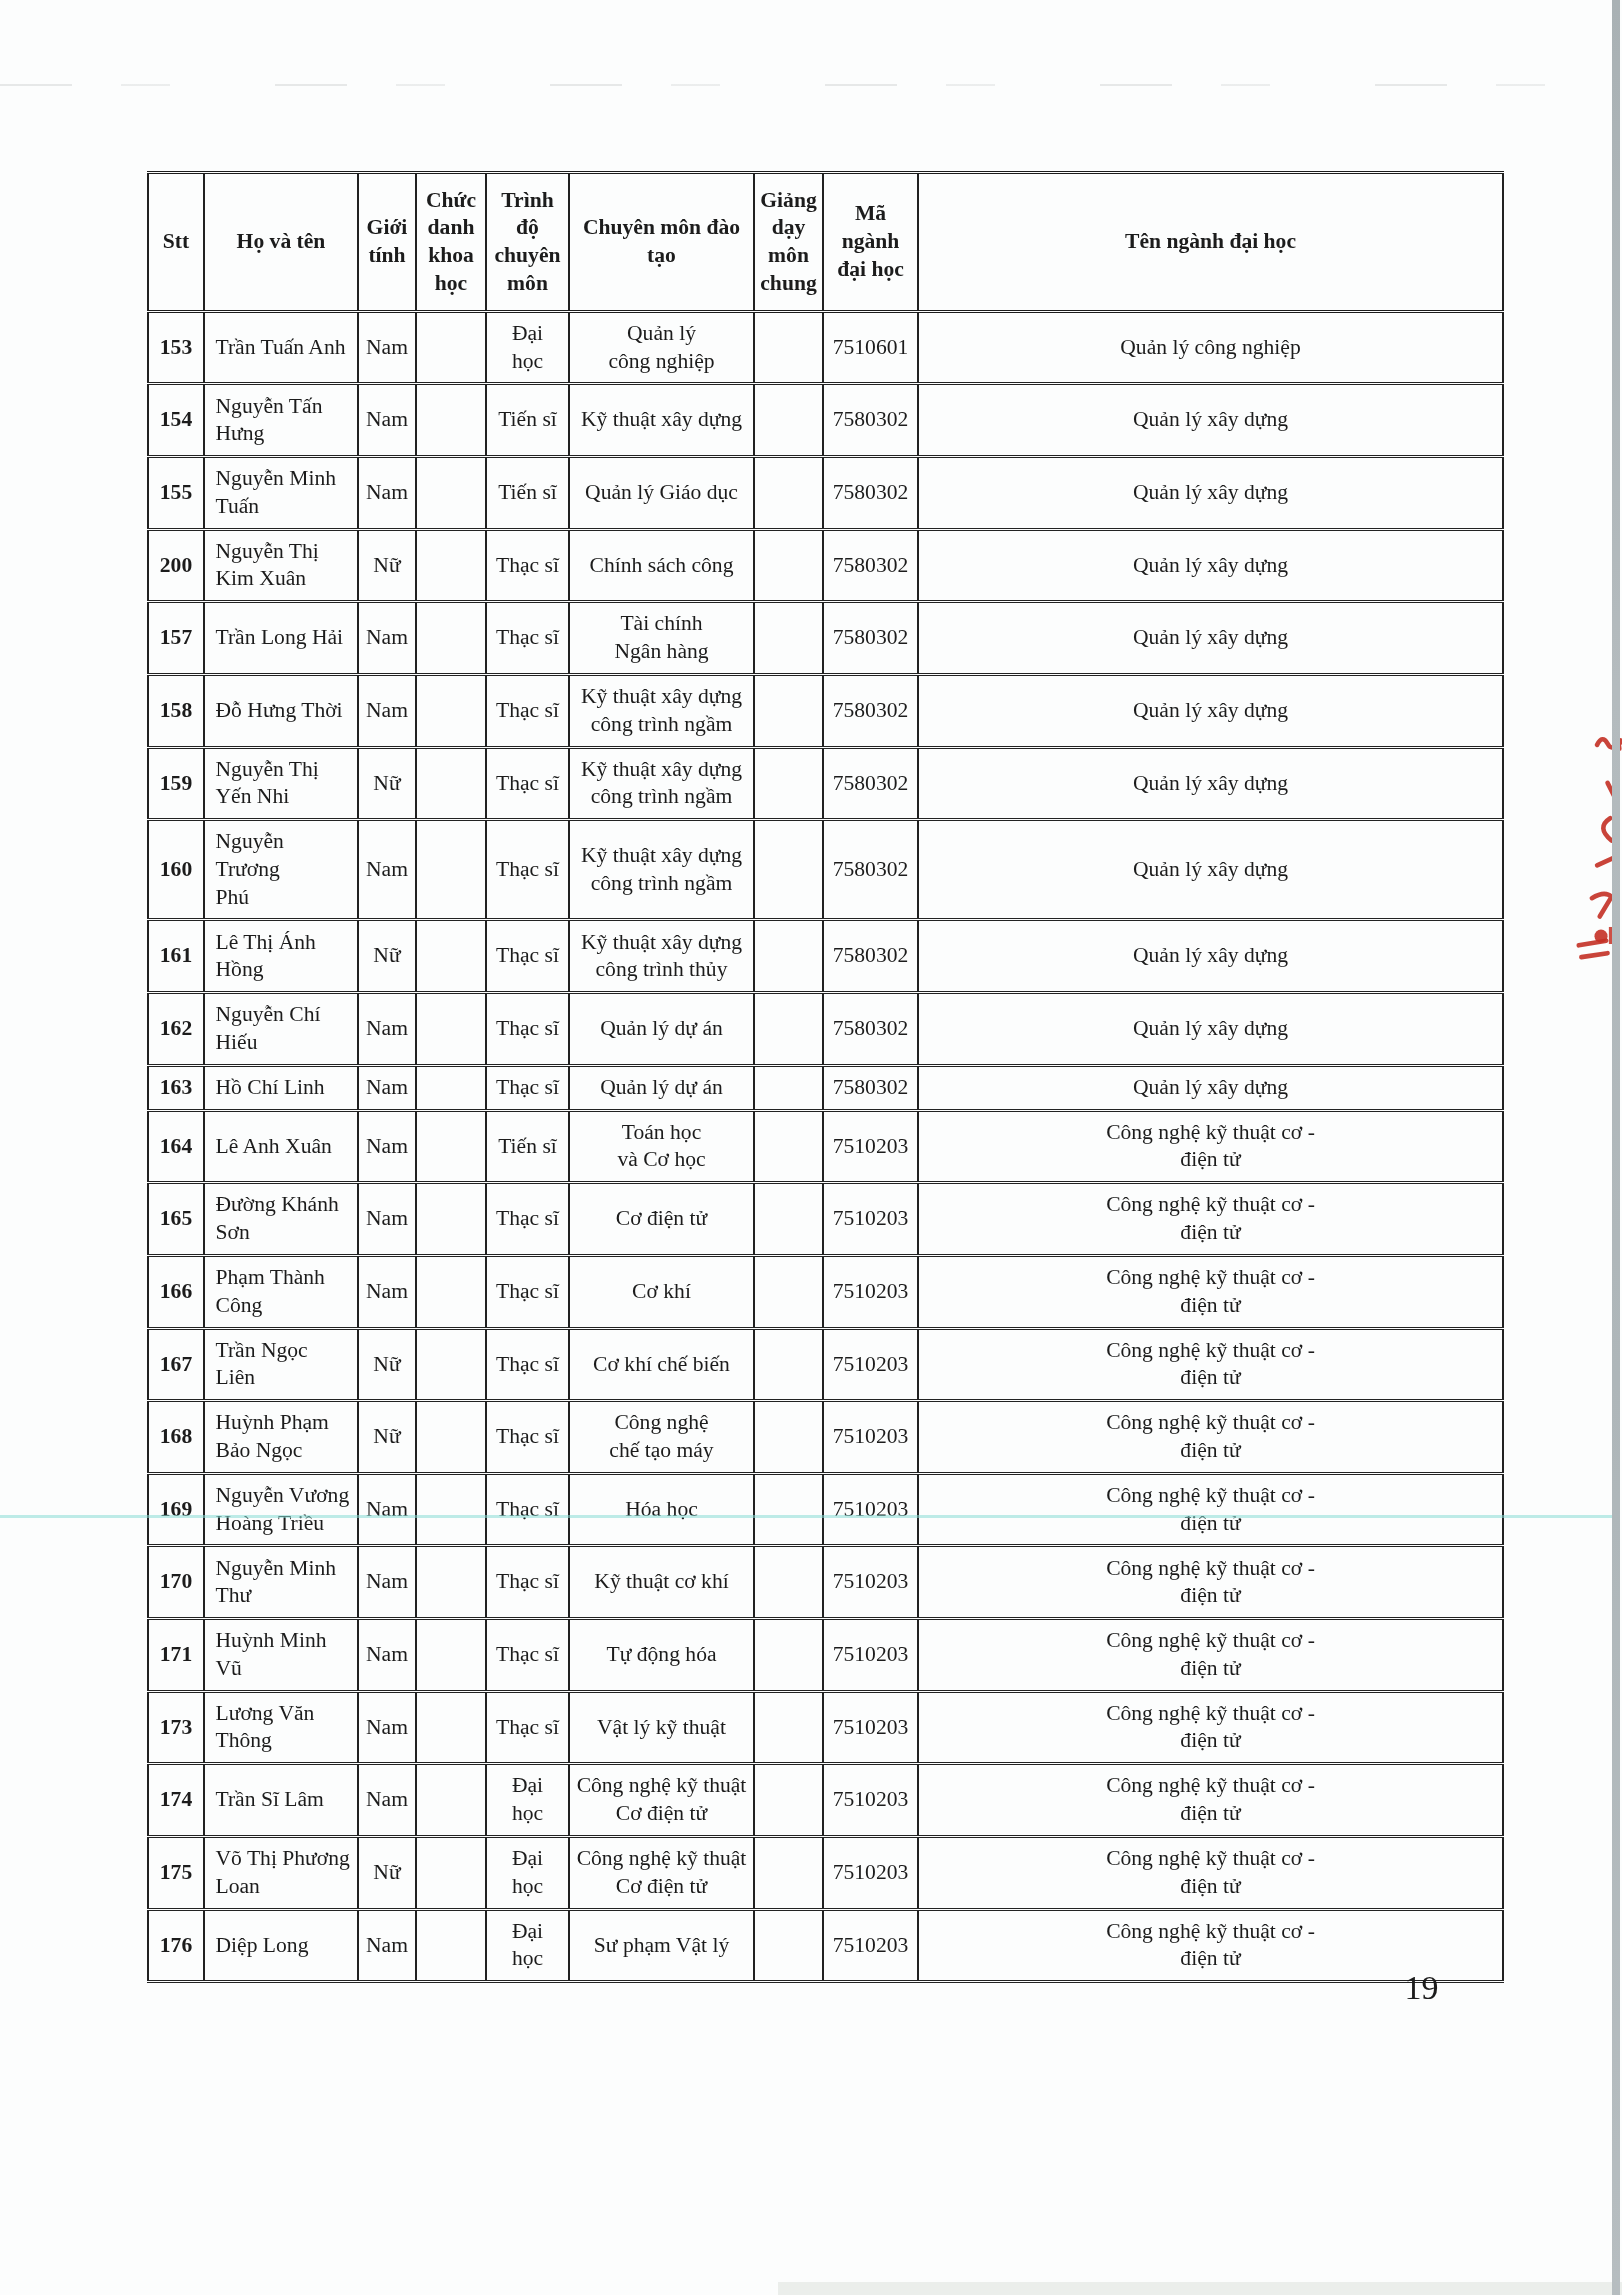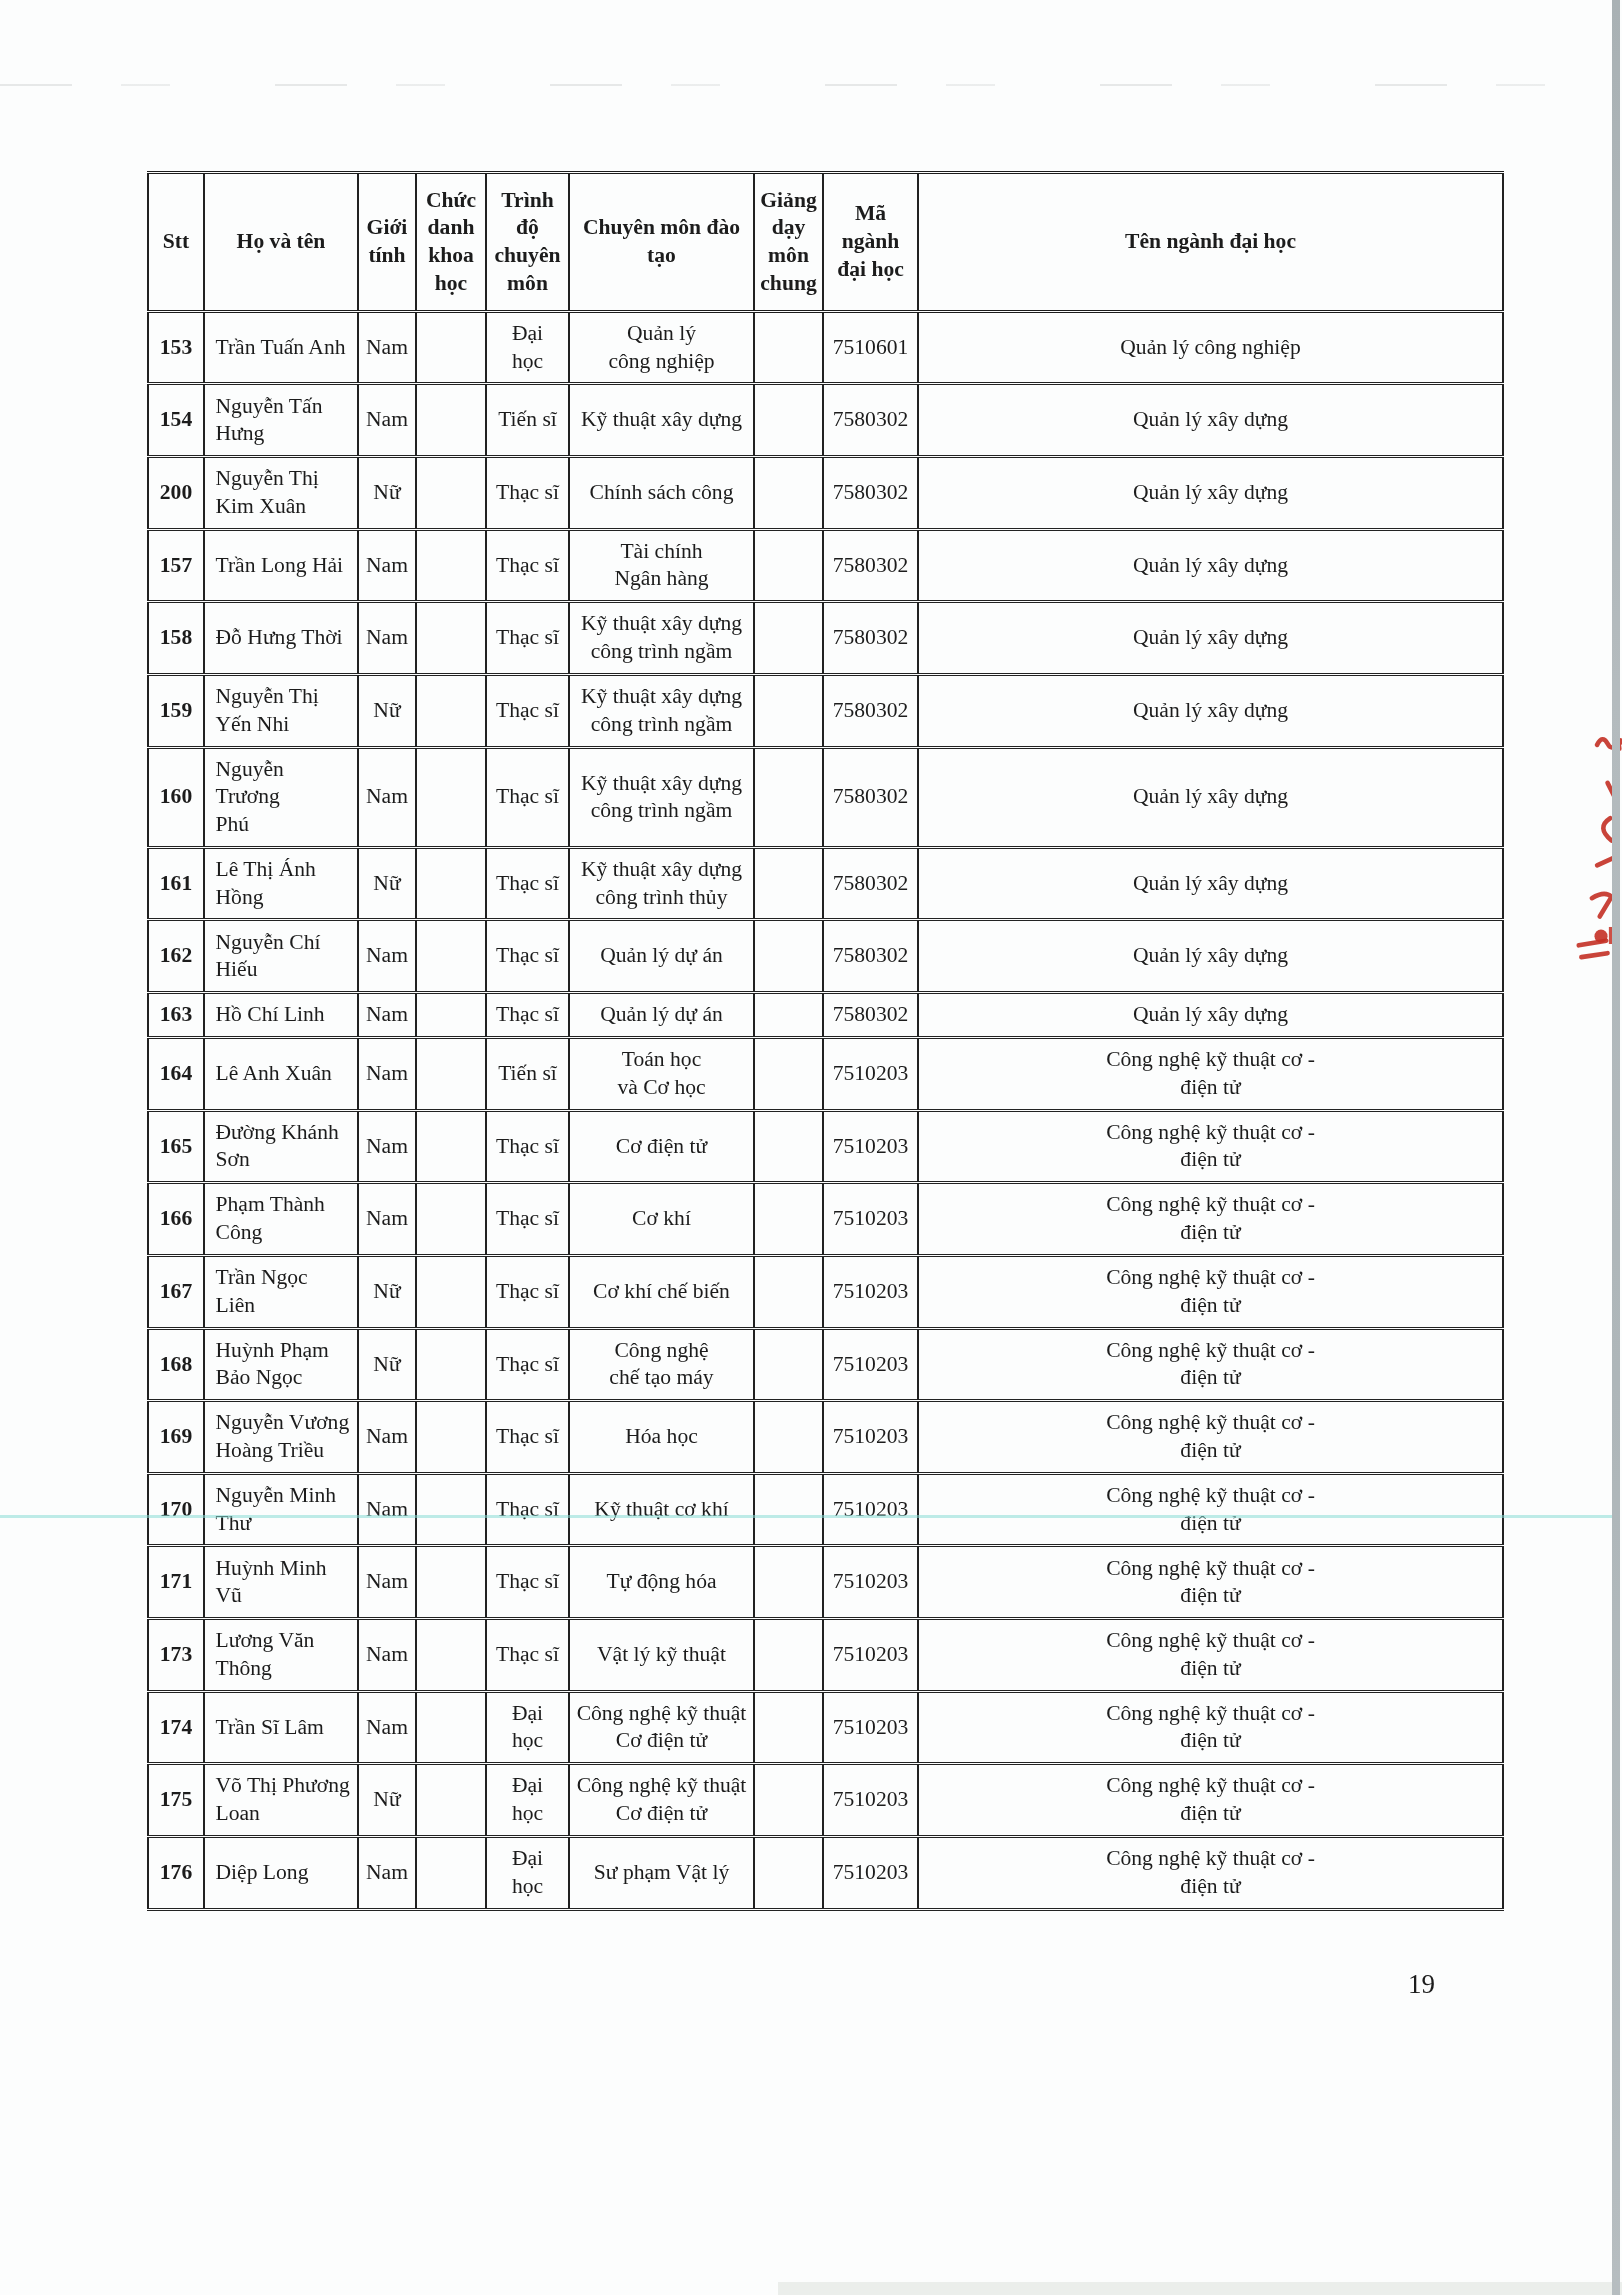--- a/index.html
+++ b/index.html
@@ -42,21 +42,21 @@
   table.roster{border:2.6px solid #1c1c1c;}
   table.roster thead th{
     border-top:3.9px double #1c1c1c;border-bottom:3.9px double #1c1c1c;
     font-weight:bold;text-align:center;height:128px;padding:3.9px 2.6px;
   }
   table.roster tbody td{border-bottom:3.9px double #222;text-align:center;}
   table.roster td.c-name{text-align:left;padding-left:10.5px;margin-left:28px;}
   table.roster td.c-stt{text-align:center;font-weight:bold;}
   .page-number{
     position:absolute;left:1382px;top:1969px;width:79px;
-    font-size:27px;text-align:center;
+    font-size:34px;text-align:center;
   }
   
   .red-marks{position:absolute;left:1563px;top:720px;width:59px;height:262px;}
 </style>
 </head>
 <body>
 
 <div class="scan-page">
 
   <div class="faint-line"></div>
@@ -119,20 +119,32 @@
 Hưng</td>
       <td>Nam</td>
       <td></td>
       <td>Tiến sĩ</td>
       <td>Kỹ thuật xây dựng</td>
       <td></td>
       <td>7580302</td>
       <td>Quản lý xây dựng</td>
     </tr>
         <tr>
+      <td class="c-stt">155</td>
+      <td class="c-name">Nguyễn Minh
+Tuấn</td>
+      <td>Nam</td>
+      <td></td>
+      <td>Tiến sĩ</td>
+      <td>Quản lý Giáo dục</td>
+      <td></td>
+      <td>7580302</td>
+      <td>Quản lý xây dựng</td>
+    </tr>
+        <tr>
       <td class="c-stt">200</td>
       <td class="c-name">Nguyễn Thị
 Kim Xuân</td>
       <td>Nữ</td>
       <td></td>
       <td>Thạc sĩ</td>
       <td>Chính sách công</td>
       <td></td>
       <td>7580302</td>
       <td>Quản lý xây dựng</td>

